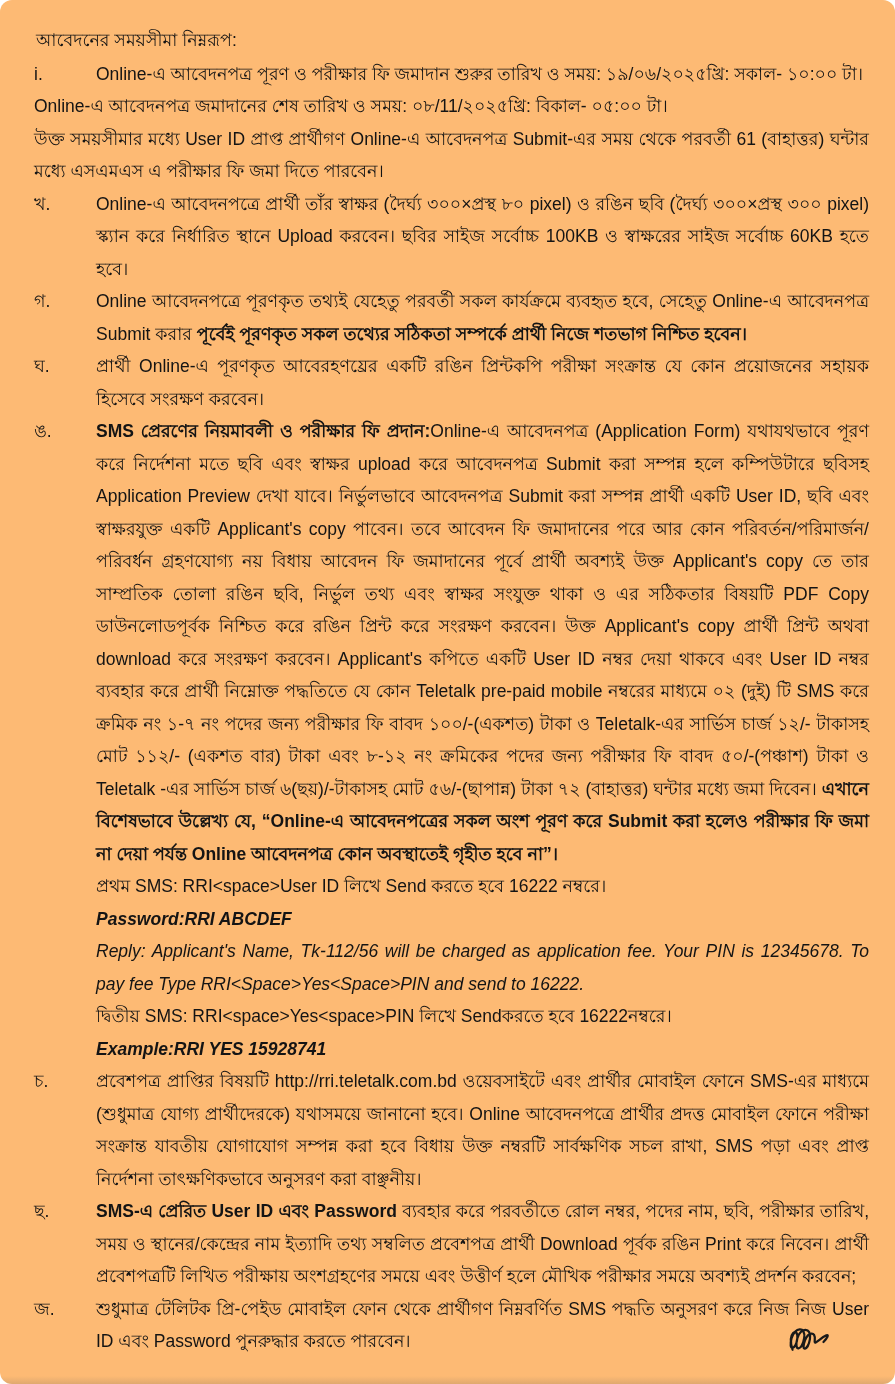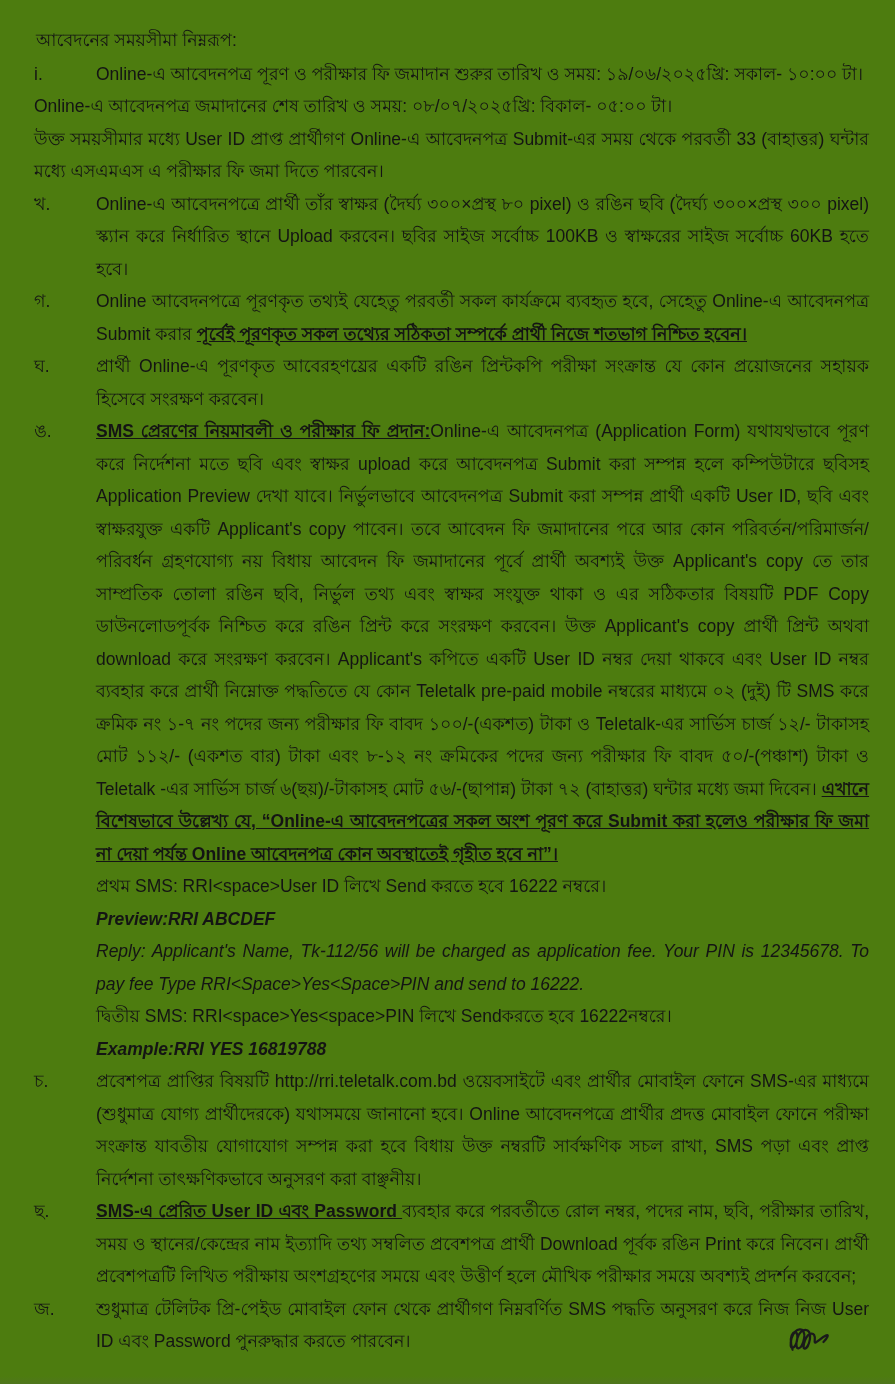--- a/index.html
+++ b/index.html
@@ -1,35 +1,36 @@
 <!DOCTYPE html>
 <html lang="bn"><head>
 <meta charset="utf-8">
 <style>
   html,body { margin:0; padding:0; background:#ffffff; }
   .page {
     position:relative;
     width:895px; height:1384px;
-    background:#4d7c0f;
+    background:#fdba74;
     box-sizing:border-box;
     overflow:hidden;
     font-family:"Liberation Sans","DejaVu Sans",sans-serif;
     color:#141414;
     font-size:17.5px;
     line-height:32.5px;
+    border-radius:12px;
   }
   .content { padding:24px 26px 0 34px; }
   .intro { margin:0 0 1px 2px; }
   .item { display:flex; }
   .marker { flex:0 0 62px; }
   .body { flex:1; text-align:justify; }
   .para { margin:0; }
   .kind-example { font-weight:700; font-style:italic; }
   .kind-reply   { font-style:italic; }
-  .seg.bold     { font-weight:700;text-decoration:underline; }
+  .seg.bold     { font-weight:700; }
   .signature {
     position:absolute;
     right:58px; bottom:22px;
     width:58px; height:40px;
   }
   .scan-edge {
     position:absolute; left:0; right:0; bottom:0; height:8px;
     background:linear-gradient(to bottom, rgba(0,0,0,0), rgba(90,90,90,0.18));
   }
 </style>
@@ -41,22 +42,22 @@
     <div class="intro">আবেদনের সময়সীমা নিম্নরূপ:</div>
     <div>
         <div class="item">
           <div class="marker">i.</div>
           <div class="body">
             <p class="para kind-normal"><span class="seg">Online-এ আবেদনপত্র পূরণ ও পরীক্ষার ফি জমাদান শুরুর তারিখ ও সময়: ১৯/০৬/২০২৫খ্রি: সকাল- ১০:০০ টা।</span></p>
           </div>
         </div>
         <div class="item">
           <div class="body">
-            <p class="para kind-normal"><span class="seg">Online-এ আবেদনপত্র জমাদানের শেষ তারিখ ও সময়: ০৮/০৭/২০২৫খ্রি: বিকাল- ০৫:০০ টা।</span></p>
-            <p class="para kind-normal"><span class="seg">উক্ত সময়সীমার মধ্যে User ID প্রাপ্ত প্রার্থীগণ Online-এ আবেদনপত্র Submit-এর সময় থেকে পরবর্তী 33 (বাহাত্তর) ঘন্টার মধ্যে এসএমএস এ পরীক্ষার ফি জমা দিতে পারবেন।</span></p>
+            <p class="para kind-normal"><span class="seg">Online-এ আবেদনপত্র জমাদানের শেষ তারিখ ও সময়: ০৮/11/২০২৫খ্রি: বিকাল- ০৫:০০ টা।</span></p>
+            <p class="para kind-normal"><span class="seg">উক্ত সময়সীমার মধ্যে User ID প্রাপ্ত প্রার্থীগণ Online-এ আবেদনপত্র Submit-এর সময় থেকে পরবর্তী 61 (বাহাত্তর) ঘন্টার মধ্যে এসএমএস এ পরীক্ষার ফি জমা দিতে পারবেন।</span></p>
           </div>
         </div>
         <div class="item">
           <div class="marker">খ.</div>
           <div class="body">
             <p class="para kind-normal"><span class="seg">Online-এ আবেদনপত্রে প্রার্থী তাঁর স্বাক্ষর (দৈর্ঘ্য ৩০০×প্রস্থ ৮০ pixel) ও রঙিন ছবি (দৈর্ঘ্য ৩০০×প্রস্থ ৩০০ pixel) স্ক্যান করে নির্ধারিত স্থানে Upload করবেন। ছবির সাইজ সর্বোচ্চ 100KB ও স্বাক্ষরের সাইজ সর্বোচ্চ 60KB হতে হবে।</span></p>
           </div>
         </div>
         <div class="item">
           <div class="marker">গ.</div>
@@ -68,24 +69,24 @@
           <div class="marker">ঘ.</div>
           <div class="body">
             <p class="para kind-normal"><span class="seg">প্রার্থী Online-এ পূরণকৃত আবেরহণয্রের একটি রঙিন প্রিন্টকপি পরীক্ষা সংক্রান্ত যে কোন প্রয়োজনের সহায়ক হিসেবে সংরক্ষণ করবেন।</span></p>
           </div>
         </div>
         <div class="item">
           <div class="marker">ঙ.</div>
           <div class="body">
             <p class="para kind-normal"><span class="seg bold">SMS প্রেরণের নিয়মাবলী ও পরীক্ষার ফি প্রদান:</span><span class="seg">Online-এ আবেদনপত্র (Application Form) যথাযথভাবে পূরণ করে নির্দেশনা মতে ছবি এবং স্বাক্ষর upload করে আবেদনপত্র Submit করা সম্পন্ন হলে কম্পিউটারে ছবিসহ Application Preview দেখা যাবে। নির্ভুলভাবে আবেদনপত্র Submit করা সম্পন্ন প্রার্থী একটি User ID, ছবি এবং স্বাক্ষরযুক্ত একটি Applicant's copy পাবেন। তবে আবেদন ফি জমাদানের পরে আর কোন পরিবর্তন/পরিমার্জন/পরিবর্ধন গ্রহণযোগ্য নয় বিধায় আবেদন ফি জমাদানের পূর্বে প্রার্থী অবশ্যই উক্ত Applicant's copy তে তার সাম্প্রতিক তোলা রঙিন ছবি, নির্ভুল তথ্য এবং স্বাক্ষর সংযুক্ত থাকা ও এর সঠিকতার বিষয়টি PDF Copy ডাউনলোডপূর্বক নিশ্চিত করে রঙিন প্রিন্ট করে সংরক্ষণ করবেন। উক্ত Applicant's copy প্রার্থী প্রিন্ট অথবা download করে সংরক্ষণ করবেন। Applicant's কপিতে একটি User ID নম্বর দেয়া থাকবে এবং User ID নম্বর ব্যবহার করে প্রার্থী নিম্নোক্ত পদ্ধতিতে যে কোন Teletalk pre-paid mobile নম্বরের মাধ্যমে ০২ (দুই) টি SMS করে ক্রমিক নং ১-৭ নং পদের জন্য পরীক্ষার ফি বাবদ ১০০/-(একশত) টাকা ও Teletalk-এর সার্ভিস চার্জ ১২/- টাকাসহ মোট ১১২/- (একশত বার) টাকা এবং ৮-১২ নং ক্রমিকের পদের জন্য পরীক্ষার ফি বাবদ ৫০/-(পঞ্চাশ) টাকা ও Teletalk -এর সার্ভিস চার্জ ৬(ছয়)/-টাকাসহ মোট ৫৬/-(ছাপান্ন) টাকা ৭২ (বাহাত্তর) ঘন্টার মধ্যে জমা দিবেন। </span><span class="seg bold">এখানে বিশেষভাবে উল্লেখ্য যে, “Online-এ আবেদনপত্রের সকল অংশ পূরণ করে Submit করা হলেও পরীক্ষার ফি জমা না দেয়া পর্যন্ত Online আবেদনপত্র কোন অবস্থাতেই গৃহীত হবে না”।</span></p>
             <p class="para kind-normal"><span class="seg">প্রথম SMS: RRI&lt;space&gt;User ID লিখে Send করতে হবে 16222 নম্বরে।</span></p>
-            <p class="para kind-example"><span class="seg">Preview:RRI ABCDEF</span></p>
+            <p class="para kind-example"><span class="seg">Password:RRI ABCDEF</span></p>
             <p class="para kind-reply"><span class="seg">Reply: Applicant's Name, Tk-112/56 will be charged as application fee. Your PIN is 12345678. To pay fee Type RRI&lt;Space&gt;Yes&lt;Space&gt;PIN and send to 16222.</span></p>
             <p class="para kind-normal"><span class="seg">দ্বিতীয় SMS: RRI&lt;space&gt;Yes&lt;space&gt;PIN লিখে Sendকরতে হবে 16222নম্বরে।</span></p>
-            <p class="para kind-example"><span class="seg">Example:RRI YES 16819788</span></p>
+            <p class="para kind-example"><span class="seg">Example:RRI YES 15928741</span></p>
           </div>
         </div>
         <div class="item">
           <div class="marker">চ.</div>
           <div class="body">
             <p class="para kind-normal"><span class="seg">প্রবেশপত্র প্রাপ্তির বিষয়টি http://rri.teletalk.com.bd ওয়েবসাইটে এবং প্রার্থীর মোবাইল ফোনে SMS-এর মাধ্যমে (শুধুমাত্র যোগ্য প্রার্থীদেরকে) যথাসময়ে জানানো হবে। Online আবেদনপত্রে প্রার্থীর প্রদত্ত মোবাইল ফোনে পরীক্ষা সংক্রান্ত যাবতীয় যোগাযোগ সম্পন্ন করা হবে বিধায় উক্ত নম্বরটি সার্বক্ষণিক সচল রাখা, SMS পড়া এবং প্রাপ্ত নির্দেশনা তাৎক্ষণিকভাবে অনুসরণ করা বাঞ্ছনীয়।</span></p>
           </div>
         </div>
         <div class="item">
           <div class="marker">ছ.</div>

